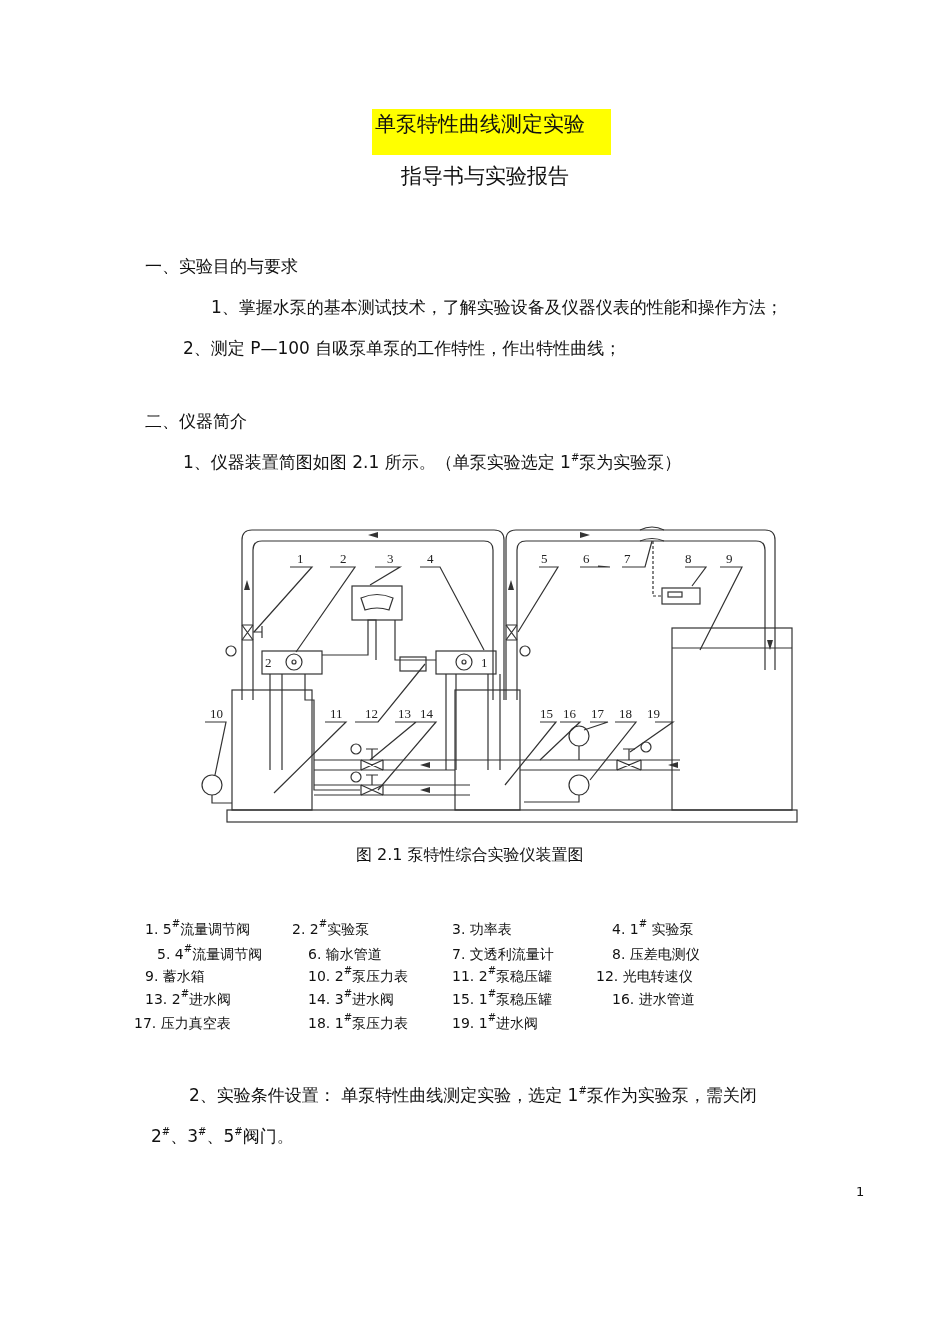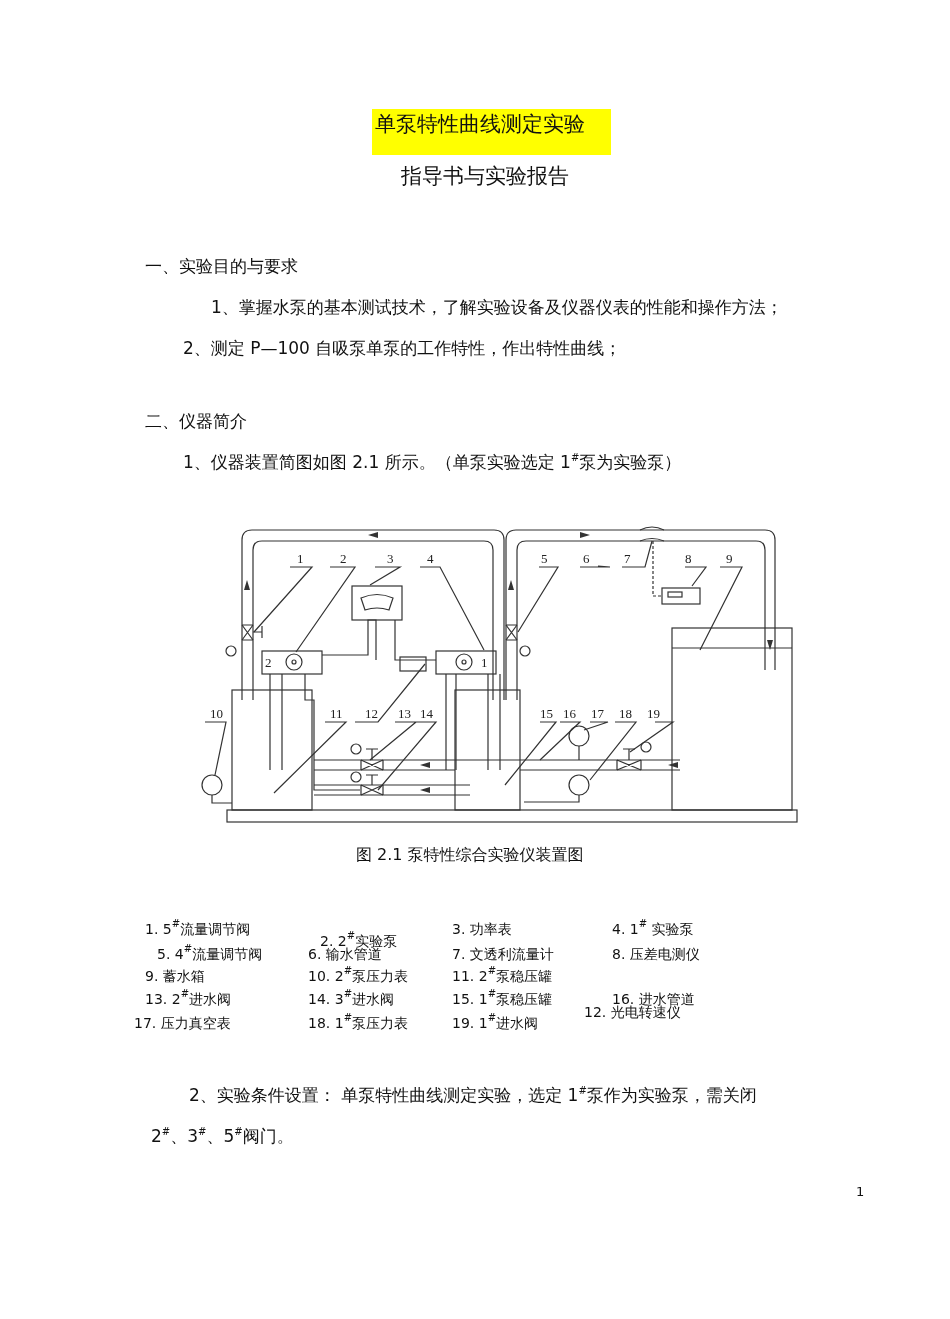--- a/index.html
+++ b/index.html
@@ -135,31 +135,31 @@
     <text x="265" y="667">2</text>
     <text x="481" y="667">1</text>
   </g>
 </svg>
 </div>
 
 <div class="abs caption">图  2.1    泵特性综合实验仪装置图</div>
 
 <div id="legend">
     <div class="abs legend-item" style="left: 145px; top: 920px;"><span>1.</span> <span>5</span><sup>#</sup><span>流量调节阀</span></div>
-    <div class="abs legend-item" style="left: 320px; top: 920px; margin-top: 12px;"><span>2.</span> <span>2</span><sup>#</sup><span>实验泵</span></div>
+    <div class="abs legend-item" style="left: 292px; top: 920px;"><span>2.</span> <span>2</span><sup>#</sup><span>实验泵</span></div>
     <div class="abs legend-item" style="left: 452px; top: 920px;"><span>3.</span> <span></span><sup></sup><span>功率表</span></div>
     <div class="abs legend-item" style="left: 612px; top: 920px;"><span>4.</span> <span>1</span><sup>#</sup><span> 实验泵</span></div>
     <div class="abs legend-item" style="left: 157px; top: 945px;"><span>5.</span> <span>4</span><sup>#</sup><span>流量调节阀</span></div>
     <div class="abs legend-item" style="left: 308px; top: 945px;"><span>6.</span> <span></span><sup></sup><span>输水管道</span></div>
     <div class="abs legend-item" style="left: 452px; top: 945px;"><span>7.</span> <span></span><sup></sup><span>文透利流量计</span></div>
     <div class="abs legend-item" style="left: 612px; top: 945px;"><span>8.</span> <span></span><sup></sup><span>压差电测仪</span></div>
     <div class="abs legend-item" style="left: 145px; top: 967px;"><span>9.</span> <span></span><sup></sup><span>蓄水箱</span></div>
     <div class="abs legend-item" style="left: 308px; top: 967px;"><span>10.</span> <span>2</span><sup>#</sup><span>泵压力表</span></div>
     <div class="abs legend-item" style="left: 452px; top: 967px;"><span>11.</span> <span>2</span><sup>#</sup><span>泵稳压罐</span></div>
-    <div class="abs legend-item" style="left: 584px; top: 967px; margin-top: 36px;"><span>12.</span> <span></span><sup></sup><span>光电转速仪</span></div>
+    <div class="abs legend-item" style="left: 596px; top: 967px;"><span>12.</span> <span></span><sup></sup><span>光电转速仪</span></div>
     <div class="abs legend-item" style="left: 145px; top: 990px;"><span>13.</span> <span>2</span><sup>#</sup><span>进水阀</span></div>
     <div class="abs legend-item" style="left: 308px; top: 990px;"><span>14.</span> <span>3</span><sup>#</sup><span>进水阀</span></div>
     <div class="abs legend-item" style="left: 452px; top: 990px;"><span>15.</span> <span>1</span><sup>#</sup><span>泵稳压罐</span></div>
     <div class="abs legend-item" style="left: 612px; top: 990px;"><span>16.</span> <span></span><sup></sup><span>进水管道</span></div>
     <div class="abs legend-item" style="left: 134px; top: 1014px;"><span>17.</span> <span></span><sup></sup><span>压力真空表</span></div>
     <div class="abs legend-item" style="left: 308px; top: 1014px;"><span>18.</span> <span>1</span><sup>#</sup><span>泵压力表</span></div>
     <div class="abs legend-item" style="left: 452px; top: 1014px;"><span>19.</span> <span>1</span><sup>#</sup><span>进水阀</span></div>
   </div>
 
 <div class="abs p" style="left:189px;top:1084px;"><span>2、实验条件设置：     单泵特性曲线测定实验，选定     1</span><sup>#</sup><span>泵作为实验泵，需关闭</span></div>

